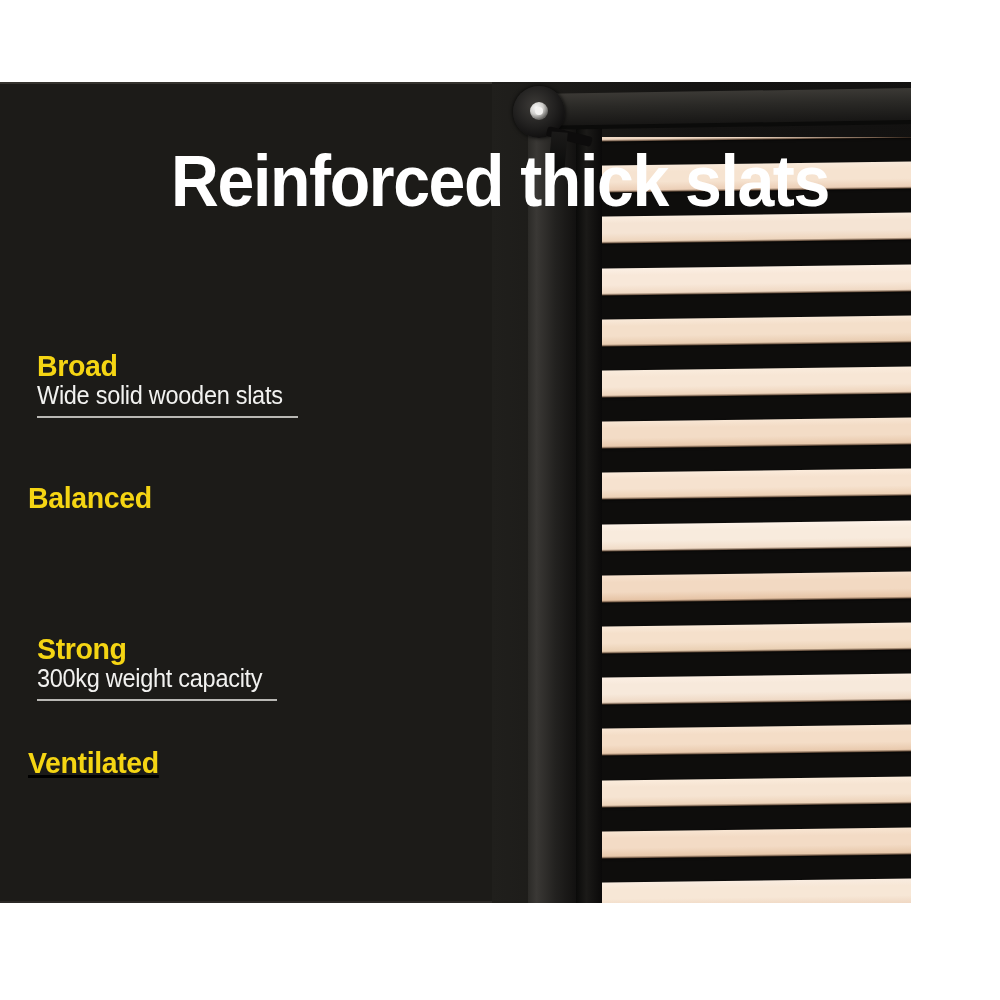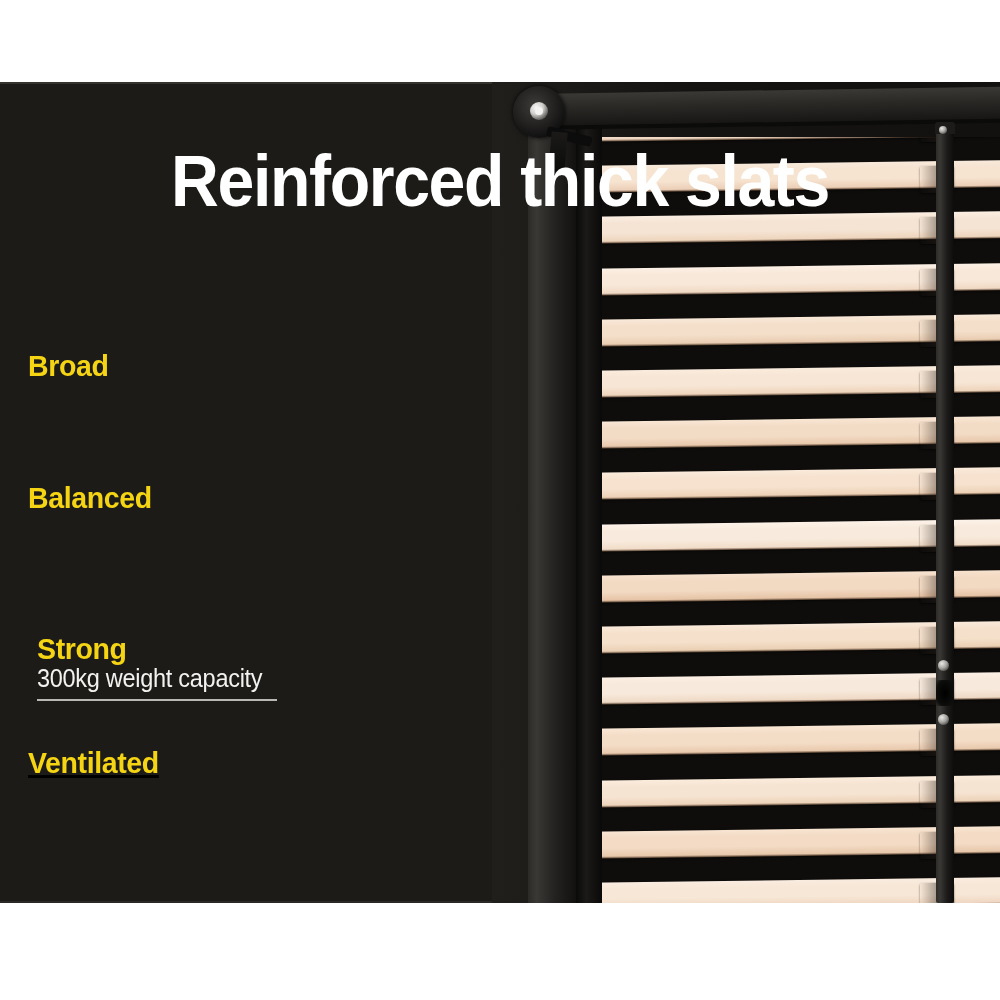--- a/index.html
+++ b/index.html
@@ -2,21 +2,21 @@
 <html><head>
 <meta charset="utf-8">
 <style>
   html,body{margin:0;padding:0;background:#ffffff;}
   body{width:1000px;height:1000px;overflow:hidden;font-family:"Liberation Sans",sans-serif;}
 
   #page{position:relative;width:1000px;height:1000px;background:#ffffff;overflow:hidden;}
 
   
   #panel{
-    position:absolute;left:0;top:82px;width:1000px;height:821px;
+    position:absolute;left:0;top:82px;width:911px;height:821px;
     background:#1c1b18;overflow:hidden;
   }
   #panel-topline{position:absolute;left:0;top:0;width:1000px;height:2px;background:#4a4742;opacity:.55;}
   #panel-botline{position:absolute;left:0;bottom:0;width:1000px;height:2px;background:#3a3833;opacity:.5;}
 
   
   #title{
     position:absolute;left:0;top:62px;width:1000px;
     text-align:center;color:#ffffff;
     font-family:"Liberation Sans Narrow","Liberation Sans",sans-serif;
@@ -209,20 +209,24 @@
       <div class="cb-screw" id="cbs1" style="left: 446px; top: 578px;"></div>
       <div class="cb-screw" id="cbs2" style="left: 446px; top: 632px;"></div>
       <div class="cb-screw" id="cbs0" style="left: 447px; top: 44px; width: 8px; height: 8px;"></div>
     <div id="cb-notch" style="left: 444px; top: 598px;"></div>
       </div>
 
     <div id="title">Reinforced thick slats</div>
 
     <div class="feature" id="feat0" style="top: 268px;">
       <span class="f-label">Broad</span>
+      <span class="f-descwrap">
+        <span class="f-desc">Wide solid wooden slats</span>
+        <span class="f-rule"></span>
+      </span>
     </div>
 
     <div class="feature" id="feat1" style="top: 400px; align-items: flex-end;">
       <span class="f-label">Balanced</span>
     </div>
 
     <div class="feature" id="feat2" style="top: 551px;">
       <span class="f-label">Strong</span>
       <span class="f-descwrap">
         <span class="f-desc">300kg weight capacity</span>

